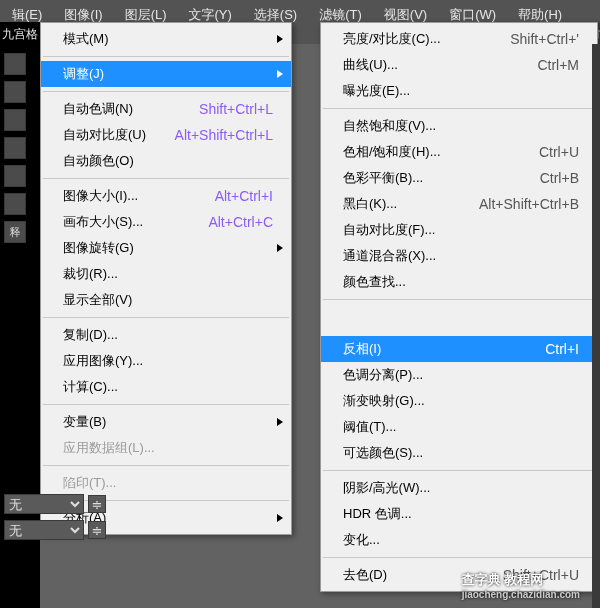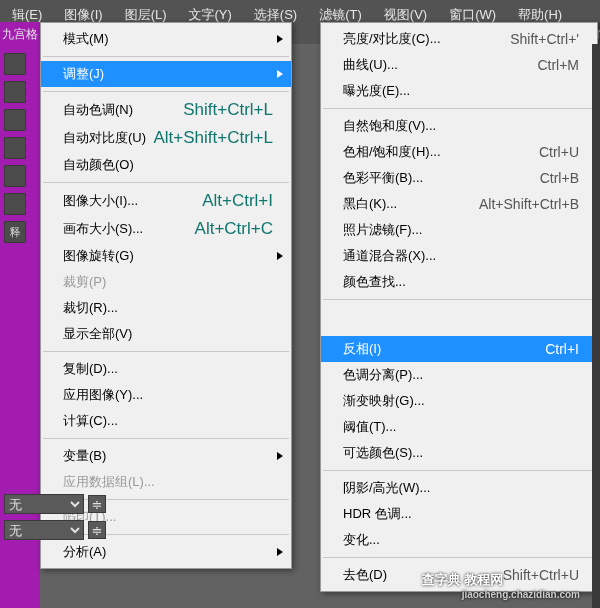--- a/index.html
+++ b/index.html
@@ -2,43 +2,43 @@
 <html><head>
 <meta charset="utf-8">
 <style>
 * { margin: 0; padding: 0; box-sizing: border-box; font-family: "Microsoft YaHei", "SimSun", Arial, sans-serif; font-size: 13px; }
 body { width: 600px; height: 608px; background: #535353; overflow: hidden; position: relative; }
 .menubar { display: flex; background: #535353; height: 30px; align-items: center; padding-left: 4px; gap: 6px; }
 .menubar span { color: #e6e6e6; padding: 2px 8px; cursor: default; }
 .tabbar { position: absolute; top: 22px; left: 320px; right: 0; height: 22px; display: flex; background: #424242; color: #bfbfbf; align-items: center; overflow: hidden; }
 .tabbar .tab { padding: 2px 8px; border-right: 1px solid #2e2e2e; white-space: nowrap; display: flex; align-items: center; gap: 4px; }
 .tabbar .x::after { content: "×"; color: #bfbfbf; }
-.panel-left { position: absolute; top: 22px; left: 0; width: 40px; bottom: 0; background: #a21caf; }
+.panel-left { position: absolute; top: 22px; left: 0; width: 40px; bottom: 0; background: #000000; }
 .panel-left .cell { width: 22px; height: 22px; margin: 6px 4px; background: #4b4b4b; border: 1px solid #3a3a3a; color: #ddd; display:flex;align-items:center;justify-content:center; font-size:11px;}
 .selects { position: absolute; left: 0; top: 490px; display:flex; flex-direction:column; gap:6px; padding:4px; }
 .selects .row { display:flex; align-items:center; gap:4px; }
 .selects select { width: 80px; background:#5a5a5a; color:#e0e0e0; border:1px solid #3a3a3a; height:20px; }
 .selects .plus { width:18px; height:18px; background:#5a5a5a; color:#e0e0e0; border:1px solid #3a3a3a; display:flex;align-items:center;justify-content:center; }
 .dropdown { position: absolute; top: 22px; left: 40px; width: 252px; background: #f0f0f0; border: 1px solid #9a9a9a; box-shadow: 2px 2px 6px rgba(0,0,0,.4); padding: 3px 0; }
 .dropdown .item { display: flex; justify-content: space-between; align-items: center; padding: 4px 18px 4px 22px; color: #000; cursor: default; position: relative; }
 .dropdown .item.hl { background: #1e90ff; color: #fff; }
 .dropdown .item.disabled { color: #9a9a9a; }
 .dropdown .sep { height: 1px; background: #c8c8c8; margin: 4px 2px; }
-.dropdown .item .sc { color: #0f766e; font-size: 17px; }
+.dropdown .item .sc { color: #8b5cf6; font-size: 14px; }
 .dropdown .item .arrow { width: 0; height: 0; border-top: 4px solid transparent; border-bottom: 4px solid transparent; border-left: 6px solid #000; position:absolute; right:8px; }
 .dropdown .item.hl .arrow { border-left-color: #fff; }
 .submenu { position: absolute; top: 22px; left: 320px; width: 278px; background: #f0f0f0; border: 1px solid #9a9a9a; box-shadow: 2px 2px 6px rgba(0,0,0,.4); padding: 3px 0; }
 .submenu .item { display: flex; justify-content: space-between; align-items: center; padding: 4px 18px 4px 22px; color: #000; cursor: default; }
 .submenu .item.hl { background: #1e90ff; color: #fff; margin-top: 36px; }
 .submenu .item .sc { color: #555; font-size: 14px; }
 .submenu .item.hl .sc { color: #fff; }
 .submenu .sep { height: 1px; background: #c8c8c8; margin: 4px 2px; }
 .right-edge { position:absolute; right:0; top:44px; bottom:0; width:8px; background:#3a3a3a; }
 .watermark { position:absolute; right:20px; bottom:8px; color:#fff; font-size:14px; font-weight:bold; text-shadow:0 0 3px #000; }
-.watermark .sub { font-size:10px; color:#ccc; display:block; text-align:right;margin-left:40px; }
+.watermark .sub { font-size:10px; color:#ccc; display:block; text-align:right; }
 .content-bg { position:absolute; top:44px; left:40px; right:8px; bottom:0; background:#626262; }
 </style>
 </head>
 <body>
 
 <div class="menubar">
     <span>辑(E)</span>
     <span>图像(I)</span>
     <span>图层(L)</span>
     <span>文字(Y)</span>
@@ -106,23 +106,20 @@
       <span class="sc">Alt+Ctrl+I</span>
     </div>
     <div class="item">
       <span>画布大小(S)...</span>
       <span class="sc">Alt+Ctrl+C</span>
     </div>
     <div class="item">
       <span>图像旋转(G)</span>
       <span class="arrow"></span>
     </div>
-    <div class="item disabled">
-      <span>裁剪(P)</span>
-    </div>
     <div class="item">
       <span>裁切(R)...</span>
     </div>
     <div class="item">
       <span>显示全部(V)</span>
     </div>
     <div class="sep"></div>
     <div class="item">
       <span>复制(D)...</span>
     </div>
@@ -173,21 +170,21 @@
     </div>
     <div class="item">
       <span>色彩平衡(B)...</span>
       <span class="sc">Ctrl+B</span>
     </div>
     <div class="item">
       <span>黑白(K)...</span>
       <span class="sc">Alt+Shift+Ctrl+B</span>
     </div>
     <div class="item">
-      <span>照片滤镜(F)...</span>
+      <span>自动对比度(F)...</span>
     </div>
     <div class="item">
       <span>通道混合器(X)...</span>
     </div>
     <div class="item">
       <span>颜色查找...</span>
     </div>
     <div class="sep"></div>
     <div class="item hl">
       <span>反相(I)</span>

